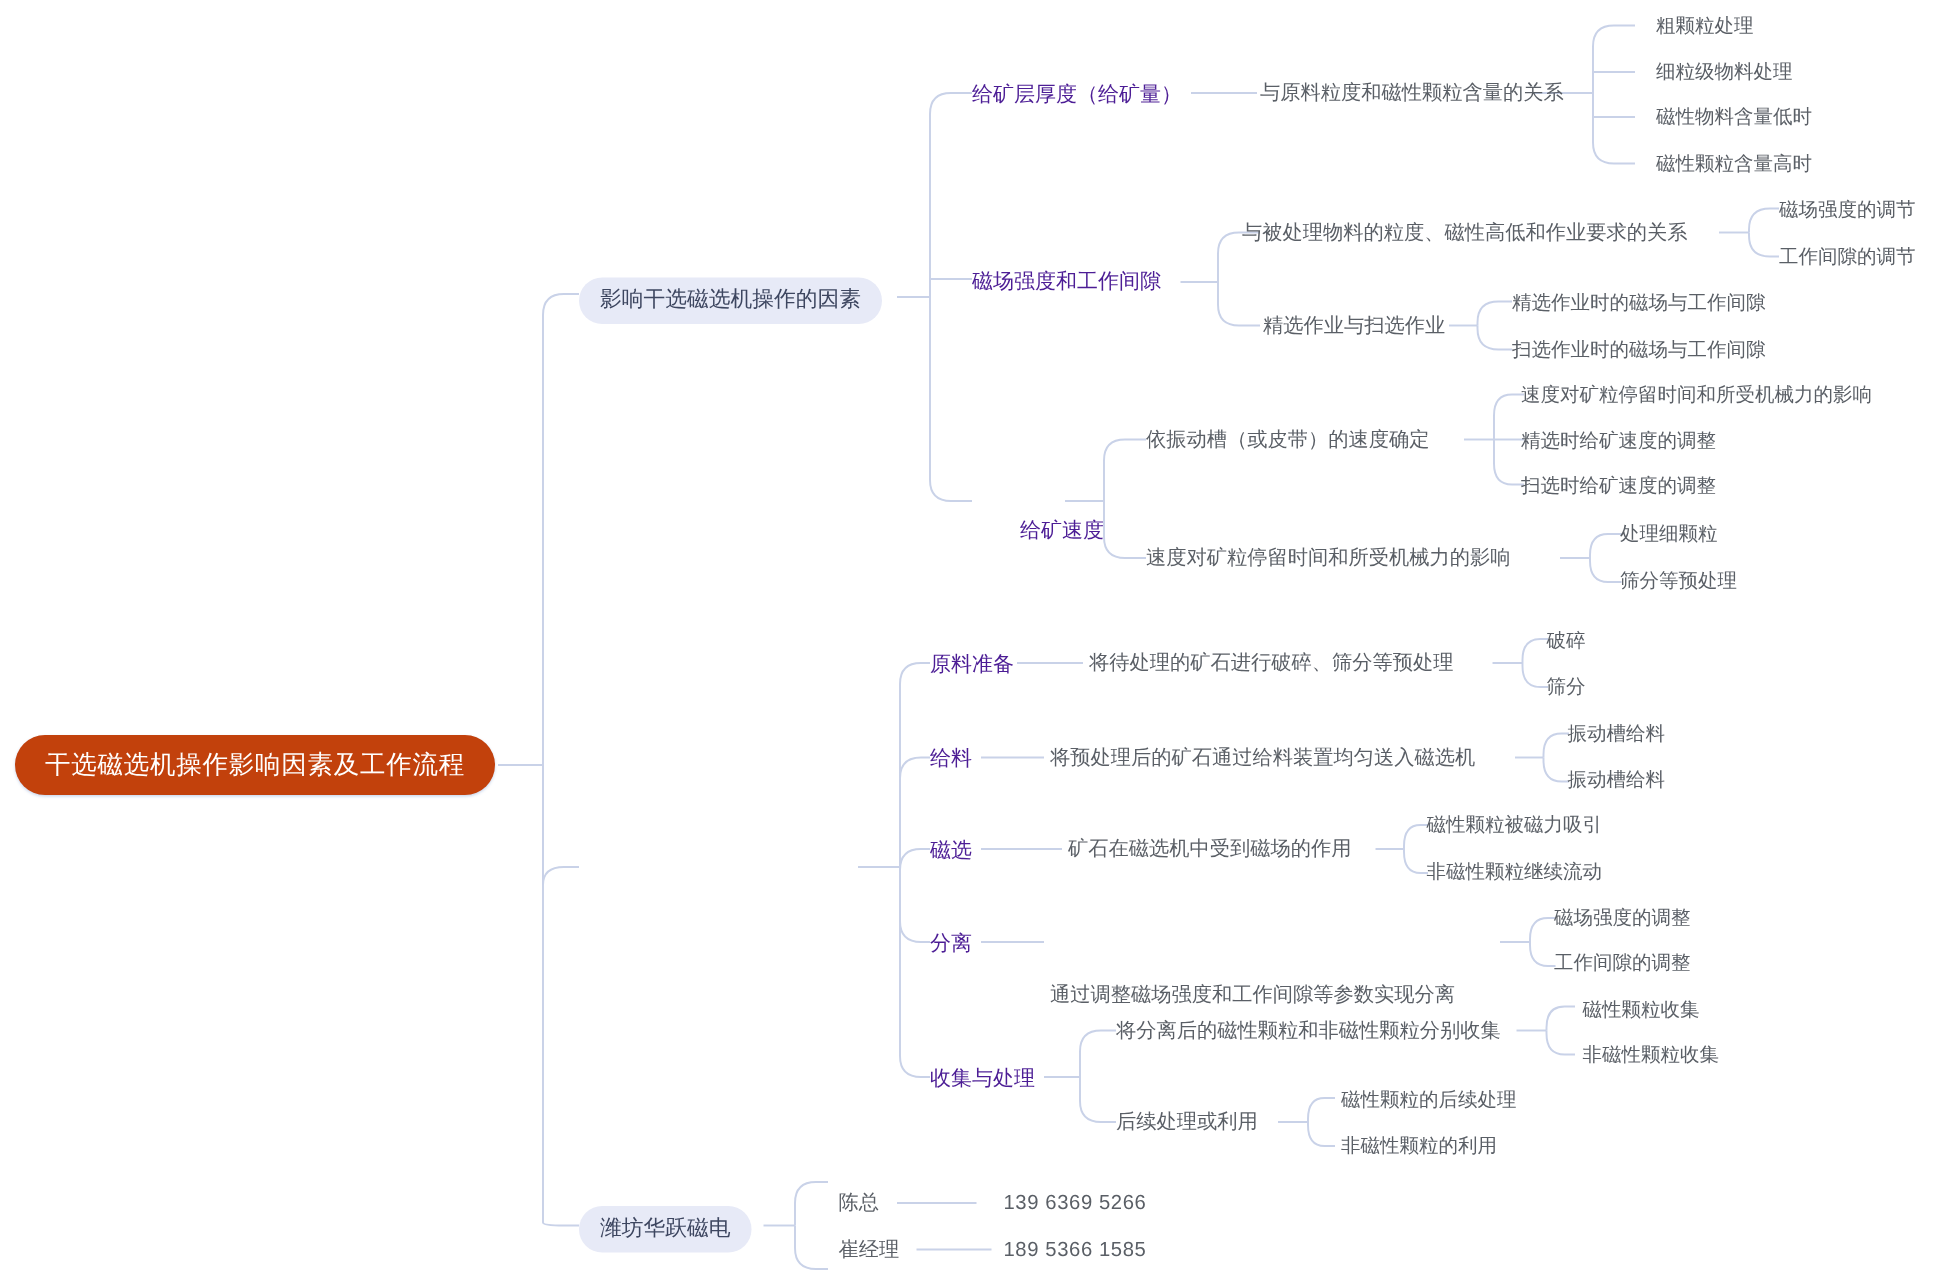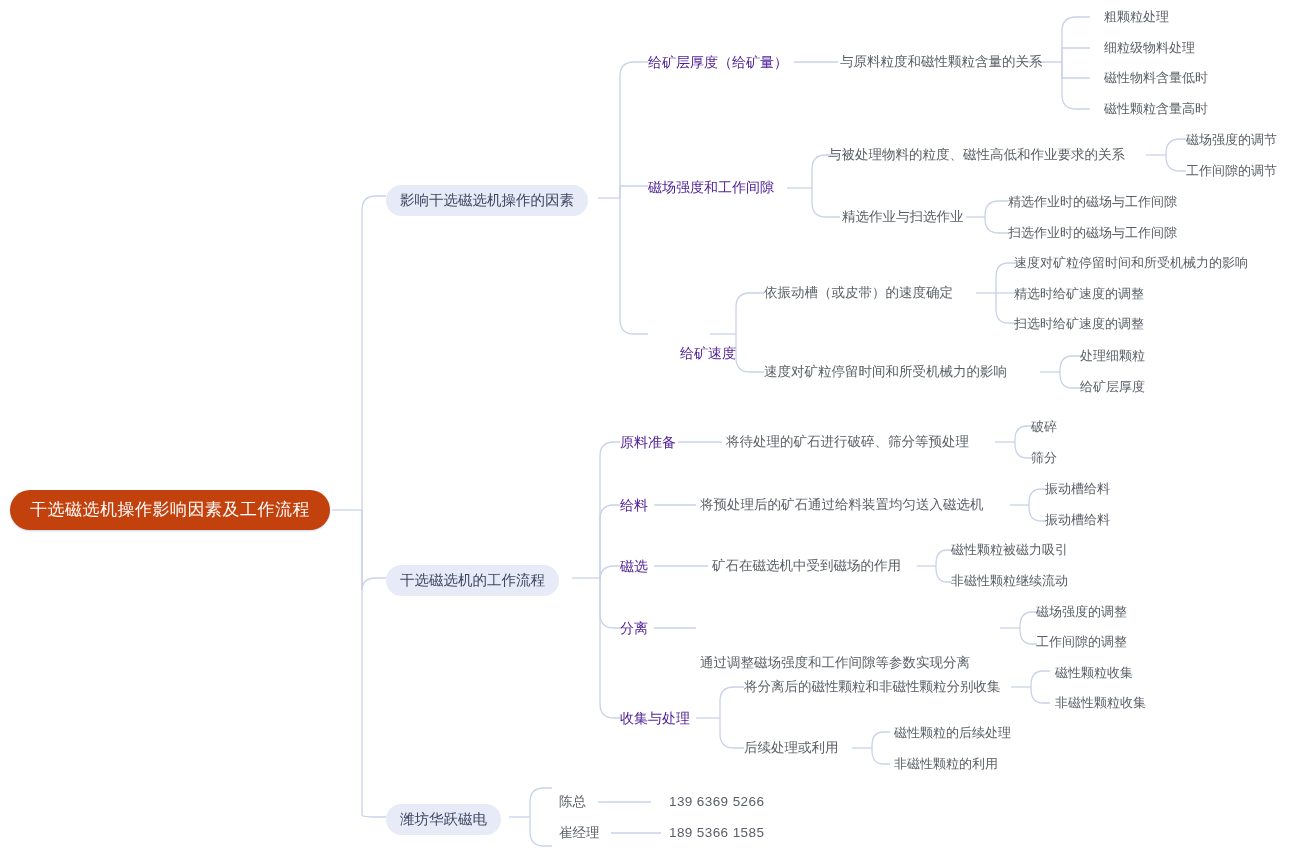--- a/index.html
+++ b/index.html
@@ -130,23 +130,20 @@
     </g>
   </svg>
 
   <div class="node root" style="left:10px;top:490px;">
     <span>干选磁选机操作影响因素及工作流程</span>
   </div>
 
   <div class="node lvl2" style="left:386px;top:185px;">
     <span>影响干选磁选机操作的因素</span>
   </div>
-  <div class="node lvl2" style="left:386px;top:565px;">
-    <span>干选磁选机的工作流程</span>
-  </div>
   <div class="node lvl2" style="left:386px;top:804px;">
     <span>潍坊华跃磁电</span>
   </div>
 
   <div class="node lvl3" style="left:648px;top:53px;">
     <span>给矿层厚度（给矿量）</span>
   </div>
   <div class="node lvl4" style="left:840px;top:53px;">
     <span>与原料粒度和磁性颗粒含量的关系</span>
   </div>
@@ -200,21 +197,21 @@
   <div class="node lvl5" style="left:1014px;top:315px;">
     <span>扫选时给矿速度的调整</span>
   </div>
   <div class="node lvl4" style="left:764px;top:363px;">
     <span>速度对矿粒停留时间和所受机械力的影响</span>
   </div>
   <div class="node lvl5" style="left:1080px;top:347px;">
     <span>处理细颗粒</span>
   </div>
   <div class="node lvl5" style="left:1080px;top:378px;">
-    <span>给矿层厚度</span>
+    <span>筛分等预处理</span>
   </div>
 
   <div class="node lvl3" style="left:620px;top:433px;">
     <span>原料准备</span>
   </div>
   <div class="node lvl4" style="left:726px;top:433px;">
     <span>将待处理的矿石进行破碎、筛分等预处理</span>
   </div>
   <div class="node lvl5" style="left:1031px;top:418px;">
     <span>破碎</span>

